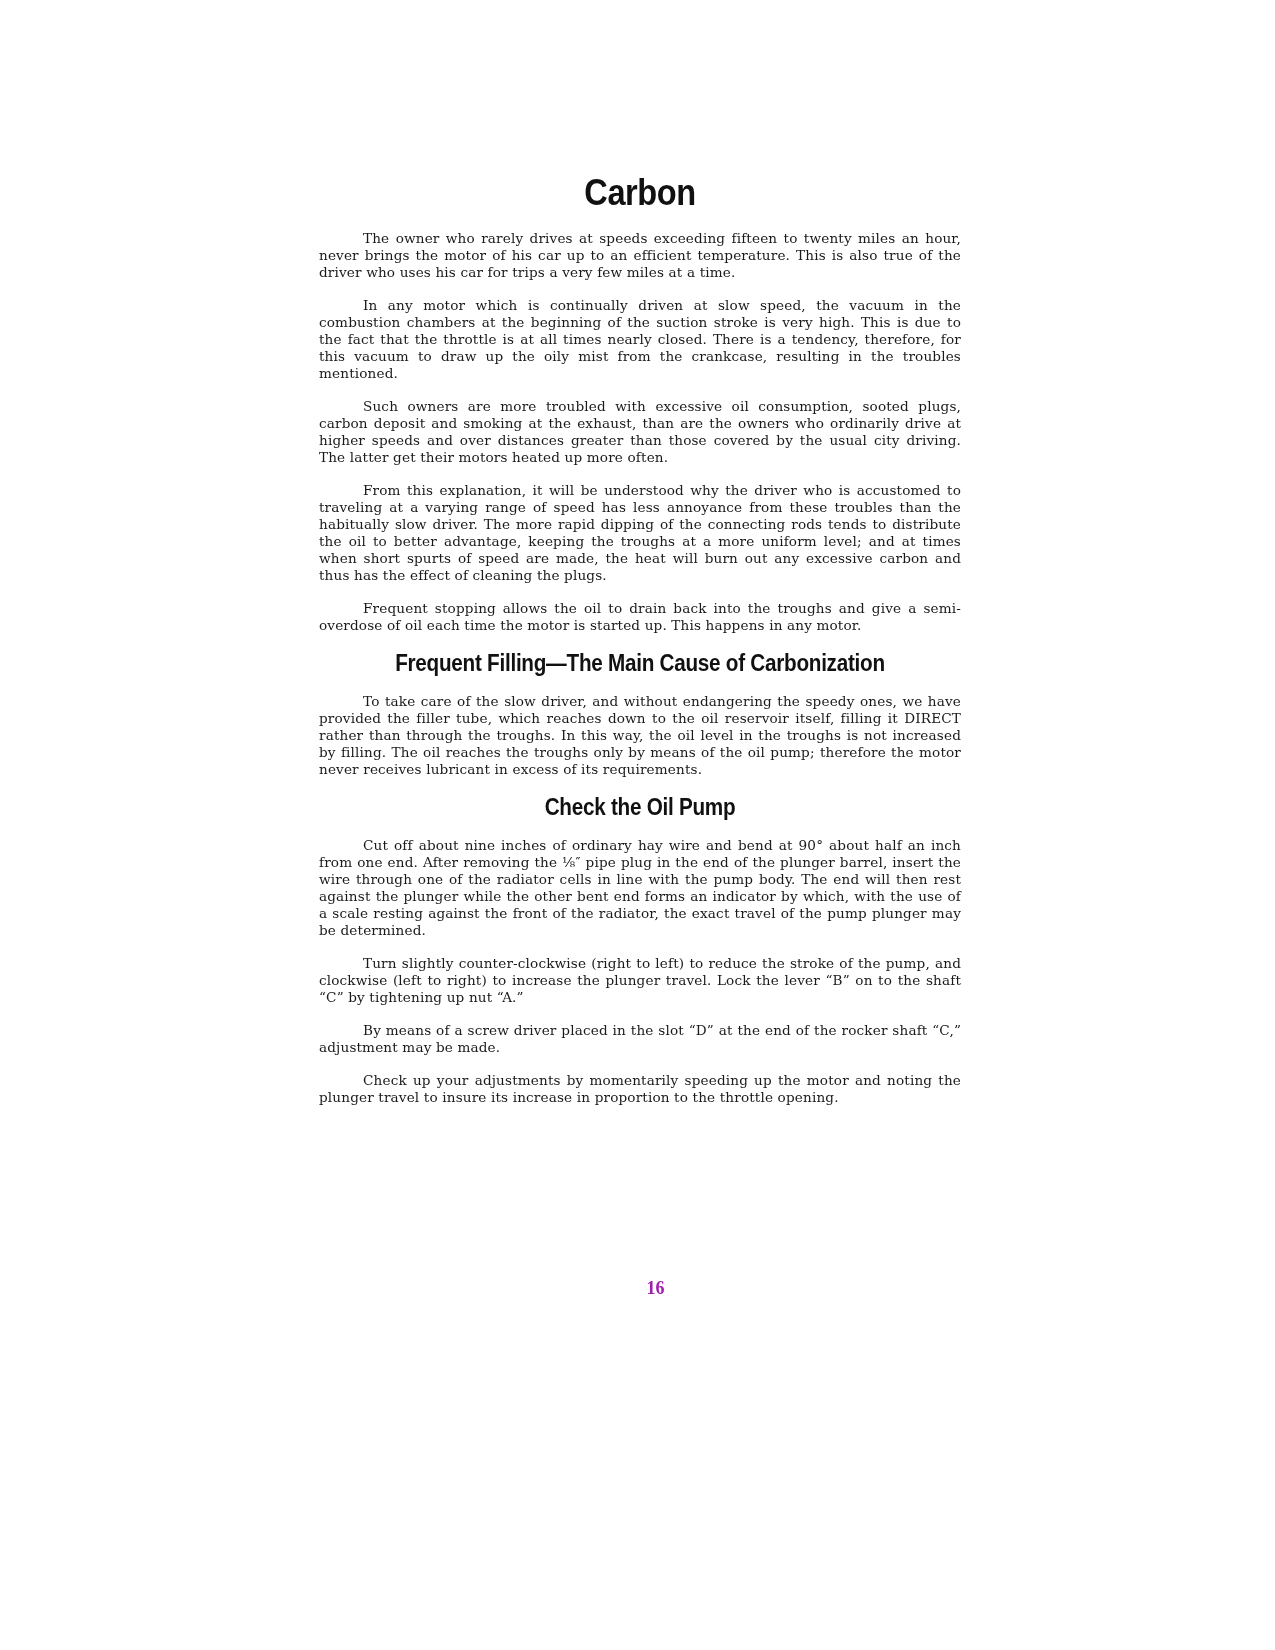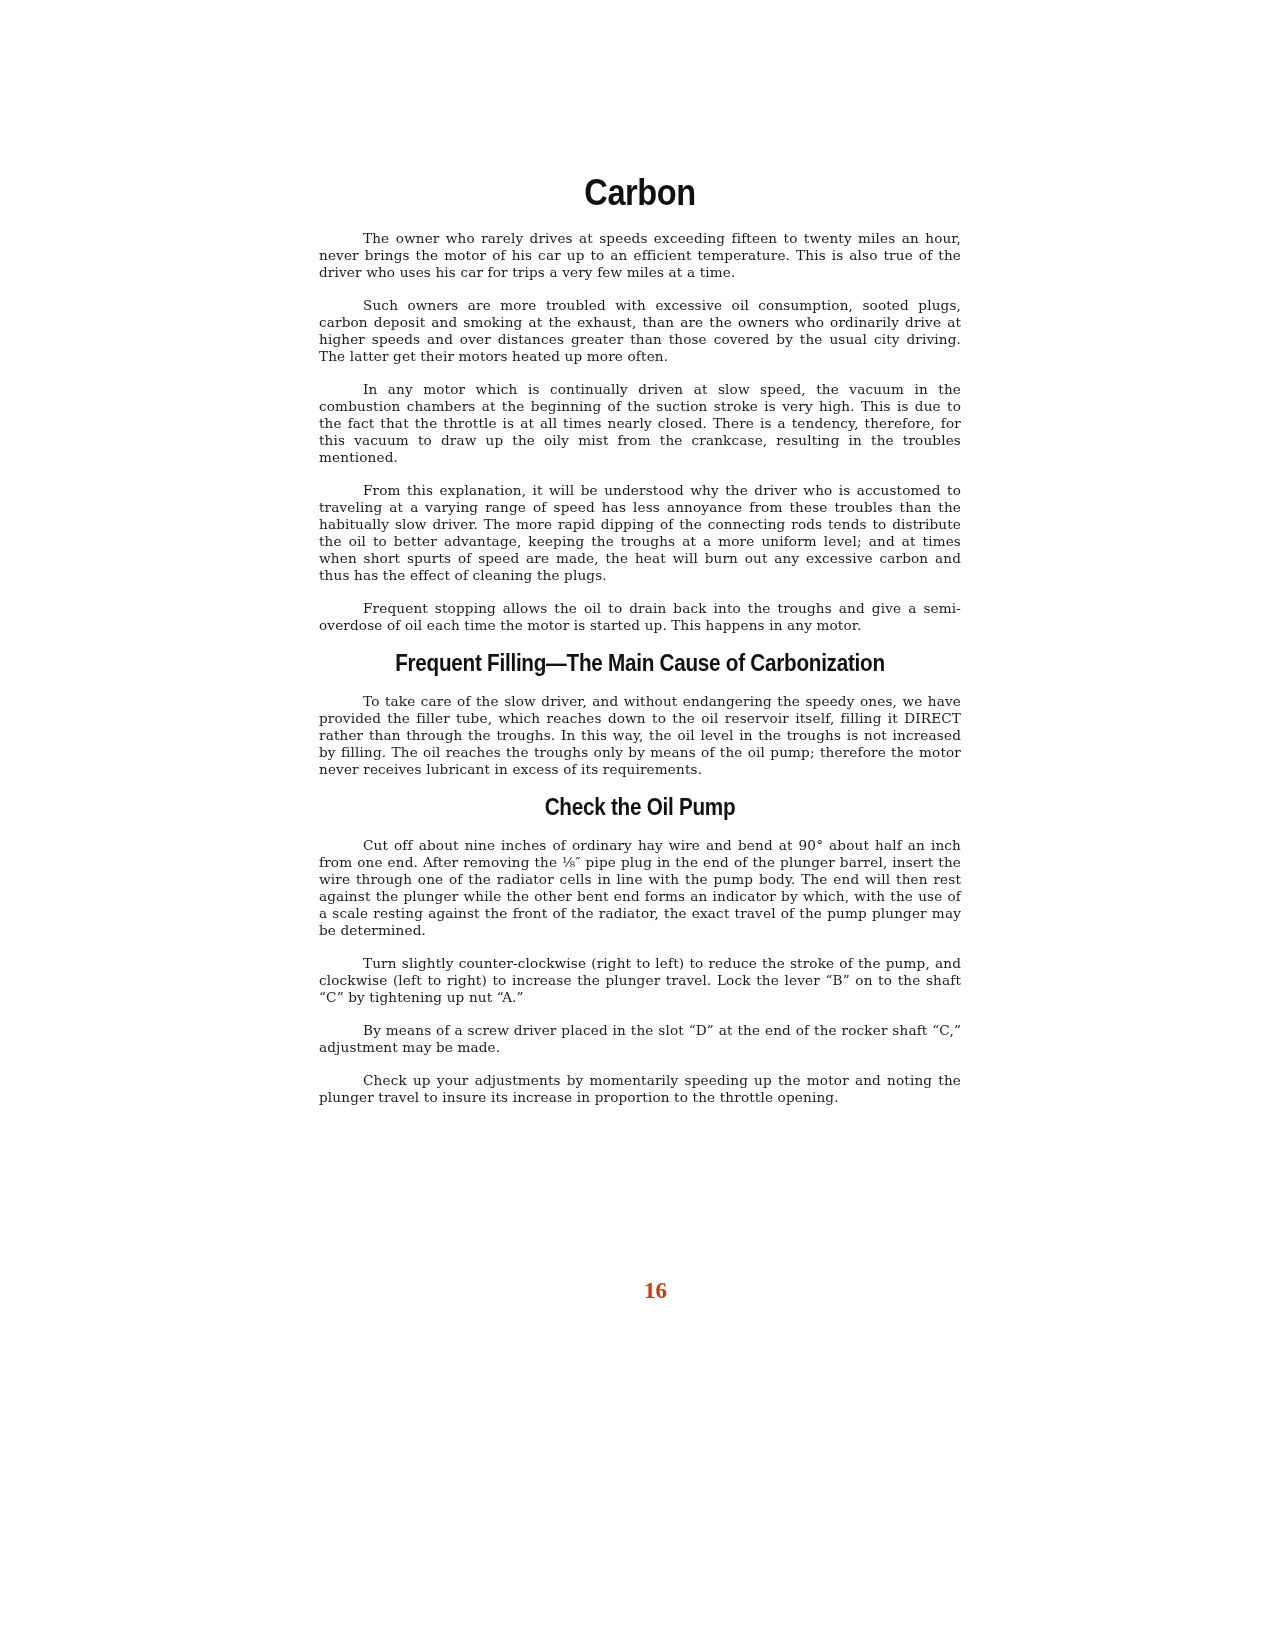--- a/index.html
+++ b/index.html
@@ -24,34 +24,34 @@
     p {
       margin: 16px; font-size: 13.6px; line-height: 17px;
       text-align: justify; text-indent: 44px;
       letter-spacing: 0.15px;
     }
     .sec1 { margin-top: 0; }
     .h2a { margin-top: 36px; margin-bottom: 16px; }
     .h2b { margin-top: 36px; margin-bottom: 16px; }
     .pagenum {
       position: absolute; top: 1278px; left: 0; width: 1275px; text-align: center;
-      font-family: "Liberation Serif", "DejaVu Serif", serif; font-size: 23px; font-weight: bold; color: #c2410c;
+      font-family: "Liberation Serif", "DejaVu Serif", serif; font-size: 18px; font-weight: bold; color: #a21caf;
       padding-left: 36px; box-sizing: border-box;
     }
   </style>
 </head>
 <body>
 
 <div class="page">
   <h1 class="title">Carbon</h1>
 
   <div class="sec1">
     <p>The owner who rarely drives at speeds exceeding fifteen to twenty miles an hour, never brings the motor of his car up to an efficient temperature. This is also true of the driver who uses his car for trips a very few miles at a time.</p>
+    <p>In any motor which is continually driven at slow speed, the vacuum in the combustion chambers at the beginning of the suction stroke is very high. This is due to the fact that the throttle is at all times nearly closed.  There is a tendency, therefore, for this vacuum to draw up the oily mist from the crankcase, resulting in the troubles mentioned.</p>
     <p>Such owners are more troubled with excessive oil consumption, sooted plugs, carbon deposit and smoking at the exhaust, than are the owners who ordinarily drive at higher speeds and over distances greater than those covered by the usual city driving.  The latter get their motors heated up more often.</p>
-    <p>In any motor which is continually driven at slow speed, the vacuum in the combustion chambers at the beginning of the suction stroke is very high. This is due to the fact that the throttle is at all times nearly closed.  There is a tendency, therefore, for this vacuum to draw up the oily mist from the crankcase, resulting in the troubles mentioned.</p>
     <p>From this explanation, it will be understood why the driver who is accustomed to traveling at a varying range of speed has less annoyance from these troubles than the habitually slow driver.  The more rapid dipping of the connecting rods tends to distribute the oil to better advantage, keeping the troughs at a more uniform level; and at times when short spurts of speed are made, the heat will burn out any excessive carbon and thus has the effect of cleaning the plugs.</p>
     <p>Frequent stopping allows the oil to drain back into the troughs and give a semi-overdose of oil each time the motor is started up.  This happens in any motor.</p>
   </div>
 
   <h2 class="sect h2a">Frequent Filling—The Main Cause of Carbonization</h2>
   <div>
     <p>To take care of the slow driver, and without endangering the speedy ones, we have provided the filler tube, which reaches down to the oil reservoir itself, filling it DIRECT rather than through the troughs.  In this way, the oil level in the troughs is not increased by filling.  The oil reaches the troughs only by means of the oil pump; therefore the motor never receives lubricant in excess of its requirements.</p>
   </div>
 
   <h2 class="sect h2b">Check the Oil Pump</h2>

